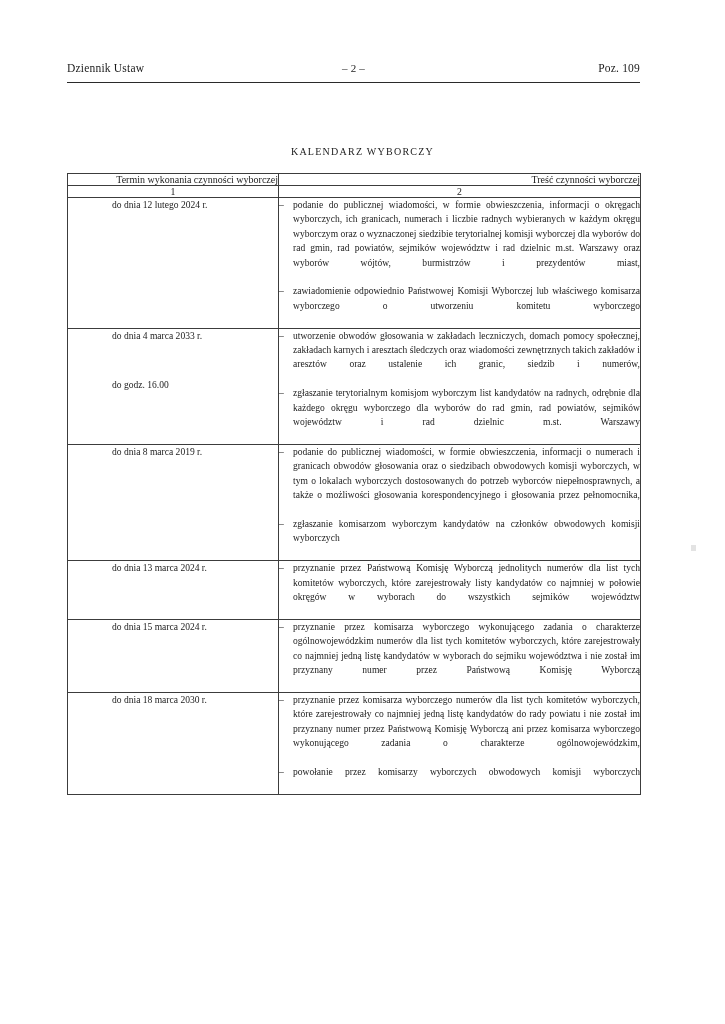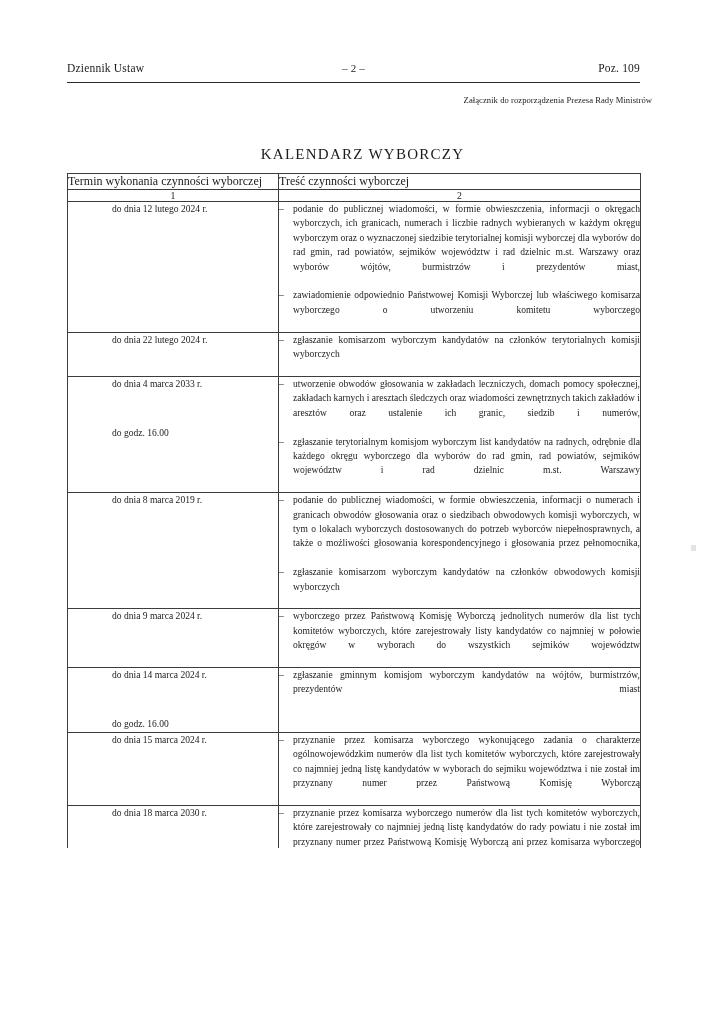--- a/index.html
+++ b/index.html
@@ -61,21 +61,21 @@
   }
   .annex-note > div { white-space: nowrap; text-align: right;}
 
   
   .doc-title {
     position: absolute;
     left: 0;
     right: 0;
     top: 146px;
     text-align: center;
-    font-size: 15px;
+    font-size: 10px;
     letter-spacing: 1.25px;
     font-weight: 400;
   }
 
   
   .cal-table {
     position: absolute;
     left: 67px;
     top: 173px;
     width: 573px;
@@ -86,23 +86,23 @@
   .cal-table td, .cal-table th {
     border: 1.05px solid #3c3c3c;
     vertical-align: top;
     padding: 0;
     font-weight: 400;
   }
   .col-term { width: 211px; }
   .col-desc { width: 362px; }
 
   .hdr-cell {
-    text-align: left;
+    text-align: right;
     padding: 9px 6px 9px 6px;
-    font-size: 12px;
+    font-size: 10px;
   }
   .numrow-cell {
     text-align: center;
     padding: 5px 6px 5px 6px;
     font-size: 9.8px;
   }
 
   .term-cell {
     padding: 7px 8px 8px 10px;
     line-height: 14.4px;
@@ -161,21 +161,20 @@
 <div class="page">
 
   <div class="running-head">
     <span>Dziennik Ustaw</span>
     <span class="center">– 2 –</span>
     <span>Poz. 109</span>
   </div>
   <div class="head-rule"></div>
 
   <div class="annex-note">
-    <div>Załącznik do rozporządzenia Prezesa Rady Ministrów</div>
   </div>
 
   <div class="doc-title">KALENDARZ WYBORCZY</div>
 
   <table class="cal-table">
     <colgroup>
       <col class="col-term">
       <col class="col-desc">
     </colgroup>
     <thead>
@@ -201,33 +200,20 @@
               </li>
               <li>
                 <span class="dash">–</span>
                 <span class="btext">zawiadomienie odpowiednio Państwowej Komisji Wyborczej lub właściwego komisarza wyborczego o utworzeniu komitetu wyborczego</span>
               </li>
             </ul>
           </td>
         </tr>
         <tr>
           <td class="term-cell">
-            <div class="term-line">do dnia 22 lutego 2024 r.</div>
-          </td>
-          <td class="desc-cell">
-            <ul class="bullets">
-              <li>
-                <span class="dash">–</span>
-                <span class="btext">zgłaszanie komisarzom wyborczym kandydatów na członków terytorialnych komisji wyborczych</span>
-              </li>
-            </ul>
-          </td>
-        </tr>
-        <tr>
-          <td class="term-cell">
             <div class="term-line">do dnia 4 marca 2033 r.</div>
             <div class="term-line spaced-4marca">do godz. 16.00</div>
           </td>
           <td class="desc-cell">
             <ul class="bullets">
               <li>
                 <span class="dash">–</span>
                 <span class="btext">utworzenie obwodów głosowania w zakładach leczniczych, domach pomocy społecznej, zakładach karnych i aresztach śledczych oraz wiadomości zewnętrznych takich zakładów i aresztów oraz ustalenie ich granic, siedzib i numerów,</span>
               </li>
               <li>
@@ -249,41 +235,27 @@
               </li>
               <li>
                 <span class="dash">–</span>
                 <span class="btext">zgłaszanie komisarzom wyborczym kandydatów na członków obwodowych komisji wyborczych</span>
               </li>
             </ul>
           </td>
         </tr>
         <tr>
           <td class="term-cell">
-            <div class="term-line">do dnia 9 marca 2024 r.</div>
-          </td>
-          <td class="desc-cell">
-            <ul class="bullets">
-              <li>
-                <span class="dash">–</span>
-                <span class="btext">wyborczego przez Państwową Komisję Wyborczą jednolitych numerów dla list tych komitetów wyborczych, które zarejestrowały listy kandydatów co najmniej w połowie okręgów w wyborach do wszystkich sejmików województw</span>
-              </li>
-            </ul>
-          </td>
-        </tr>
-        <tr>
-          <td class="term-cell">
-            <div class="term-line">do dnia 14 marca 2024 r.</div>
-            <div class="term-line spaced-4marca">do godz. 16.00</div>
-          </td>
-          <td class="desc-cell">
-            <ul class="bullets">
-              <li>
-                <span class="dash">–</span>
-                <span class="btext">zgłaszanie gminnym komisjom wyborczym kandydatów na wójtów, burmistrzów, prezydentów miast</span>
+            <div class="term-line">do dnia 13 marca 2024 r.</div>
+          </td>
+          <td class="desc-cell">
+            <ul class="bullets">
+              <li>
+                <span class="dash">–</span>
+                <span class="btext">przyznanie przez Państwową Komisję Wyborczą jednolitych numerów dla list tych komitetów wyborczych, które zarejestrowały listy kandydatów co najmniej w połowie okręgów w wyborach do wszystkich sejmików województw</span>
               </li>
             </ul>
           </td>
         </tr>
         <tr>
           <td class="term-cell">
             <div class="term-line">do dnia 15 marca 2024 r.</div>
           </td>
           <td class="desc-cell">
             <ul class="bullets">

